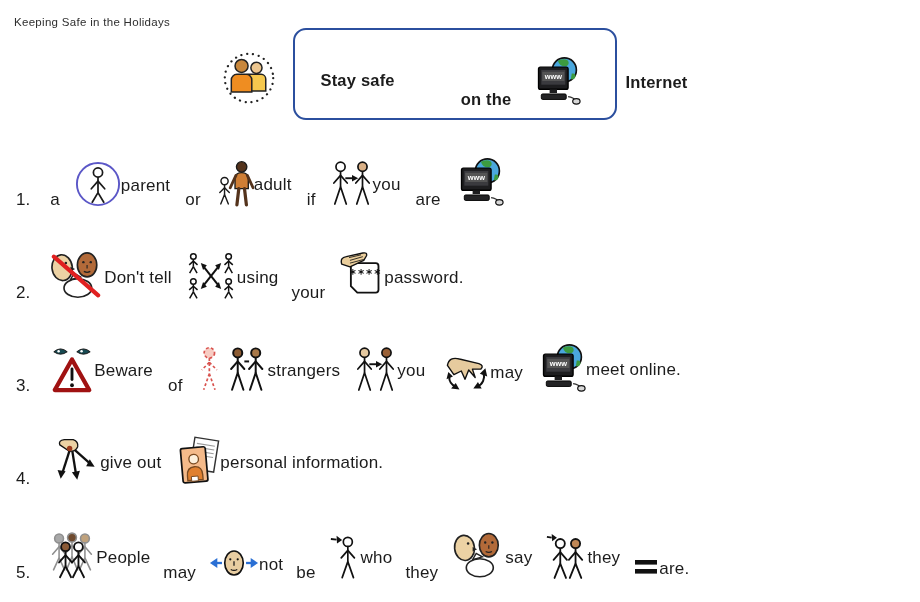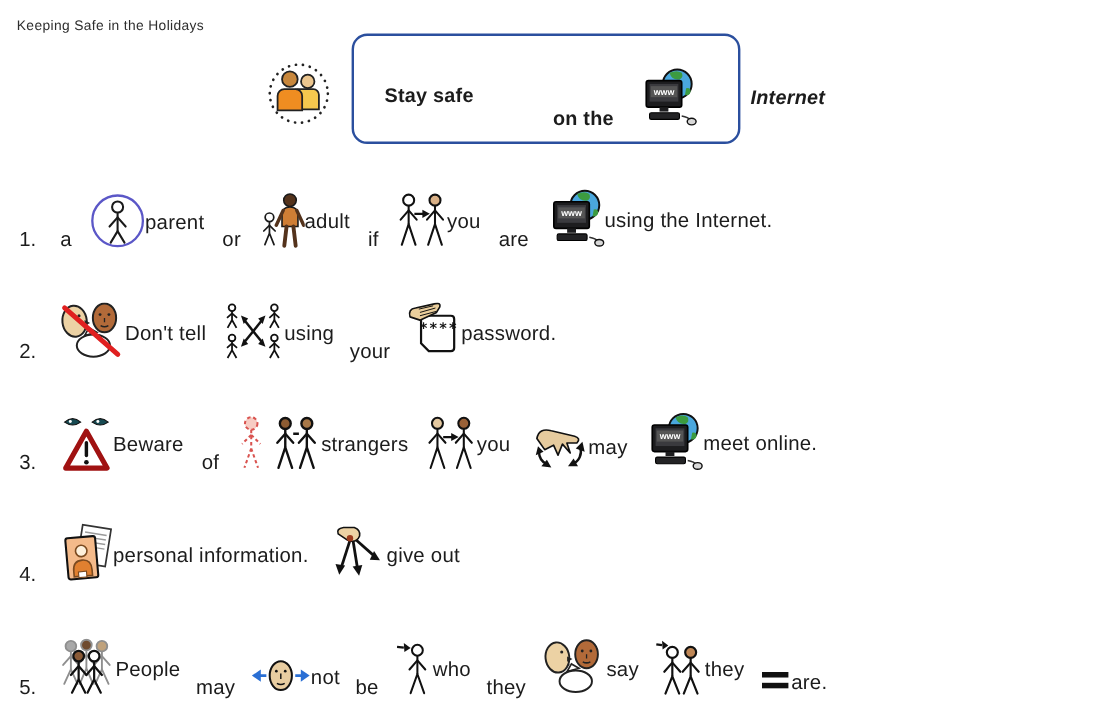--- a/index.html
+++ b/index.html
@@ -53,21 +53,21 @@
   <rect x="6" y="12" width="32" height="24" rx="2" fill="#1d1d1f" stroke="#000" stroke-width="1.5"></rect>
   <rect x="9" y="15" width="26" height="16" fill="#3a3a3e"></rect>
   <rect x="10" y="17" width="24" height="10" fill="#555"></rect>
   <text x="22" y="25" font-size="8" font-weight="bold" fill="#fff" text-anchor="middle" font-family="Liberation Sans, sans-serif">www</text>
   <rect x="18" y="36" width="8" height="4" fill="#1d1d1f"></rect>
   <rect x="9" y="41" width="27" height="6" rx="1.5" fill="#232325" stroke="#000" stroke-width="1"></rect>
   <path d="M38 44 q6 1 8 4" fill="none" stroke="#333" stroke-width="1.4"></path>
   <ellipse cx="47" cy="49" rx="4" ry="3" fill="#d8d8d8" stroke="#111" stroke-width="1.3"></ellipse>
             </svg>
           </div>
-          <span class="wtext" style="font-weight: bold; font-style: italic;">Internet</span>
+          <span class="wtext" style="font-weight: bold;">Internet</span>
         </div>
       </div>
   </div>
   <div>
       <div class="rule-row r1">
         <span class="rule-num">1.</span>
         <div class="word">
           <span class="wtext">a</span>
         </div>
         <div class="word">
@@ -135,21 +135,20 @@
   <rect x="6" y="12" width="32" height="24" rx="2" fill="#1d1d1f" stroke="#000" stroke-width="1.5"></rect>
   <rect x="9" y="15" width="26" height="16" fill="#3a3a3e"></rect>
   <rect x="10" y="17" width="24" height="10" fill="#555"></rect>
   <text x="22" y="25" font-size="8" font-weight="bold" fill="#fff" text-anchor="middle" font-family="Liberation Sans, sans-serif">www</text>
   <rect x="18" y="36" width="8" height="4" fill="#1d1d1f"></rect>
   <rect x="9" y="41" width="27" height="6" rx="1.5" fill="#232325" stroke="#000" stroke-width="1"></rect>
   <path d="M38 44 q6 1 8 4" fill="none" stroke="#333" stroke-width="1.4"></path>
   <ellipse cx="47" cy="49" rx="4" ry="3" fill="#d8d8d8" stroke="#111" stroke-width="1.3"></ellipse>
             </svg>
           </div>
-          <span class="wtext">using the Internet.</span>
         </div>
       </div>
       <div class="rule-row r2">
         <span class="rule-num">2.</span>
         <div class="word">
           <div class="icon">
             <svg width="56" height="48" viewBox="0 0 60 52">
   <path d="M26 24 q-6 -2 -7 -5" fill="none" stroke="#222" stroke-width="1.6"></path>
   <ellipse cx="15" cy="17" rx="11" ry="14" fill="#ecd2a4" stroke="#222" stroke-width="1.8" transform="rotate(-6 15 17)"></ellipse>
   <circle cx="19" cy="12" r="1.4" fill="#222"></circle>
@@ -303,55 +302,55 @@
   <ellipse cx="47" cy="49" rx="4" ry="3" fill="#d8d8d8" stroke="#111" stroke-width="1.3"></ellipse>
             </svg>
           </div>
           <span class="wtext">meet online.</span>
         </div>
       </div>
       <div class="rule-row r4">
         <span class="rule-num">4.</span>
         <div class="word">
           <div class="icon">
+            <svg width="50" height="50" viewBox="0 0 56 54">
+   <line x1="22" y1="15" x2="14" y2="40" stroke="#111" stroke-width="2.6"></line>
+   <path d="M12 47 L8.5 37 L17.5 38.5 Z" fill="#111"></path>
+   <line x1="25" y1="16" x2="29" y2="41" stroke="#111" stroke-width="2.6"></line>
+   <path d="M30.5 48 L24.5 39.5 L33.5 38 Z" fill="#111"></path>
+   <line x1="27" y1="14" x2="44" y2="29" stroke="#111" stroke-width="2.6"></line>
+   <path d="M50 33.5 L40.5 33 L44.5 25 Z" fill="#111"></path>
+   <path d="M16 3 Q9 4 11 9 L20 15 Q28 18 31 11 Q32 5 26 3 Z" fill="#ecd2a4" stroke="#111" stroke-width="1.5" stroke-linejoin="round"></path>
+   <circle cx="22" cy="13" r="3" fill="#9c3b1d"></circle>
+            </svg>
+          </div>
+          <span class="wtext">give out</span>
+        </div>
+        <div class="word">
+          <div class="icon">
             <svg width="44" height="50" viewBox="0 0 46 52">
    <g transform="rotate(9 30 20)">
      <rect x="17" y="3" width="25" height="33" fill="#fff" stroke="#333" stroke-width="1.5"></rect>
      <g stroke="#9a9a9a" stroke-width="1.2">
        <line x1="20" y1="9" x2="39" y2="9"></line>
                   <line x1="20" y1="13" x2="39" y2="13"></line>
        <line x1="20" y1="17" x2="39" y2="17"></line>
                   <line x1="20" y1="21" x2="39" y2="21"></line>
      </g>
    </g>
    <g transform="rotate(-5 19 30)">
      <rect x="6" y="12" width="26" height="36" rx="2" fill="#f4ba8a" stroke="#111" stroke-width="1.8"></rect>
      <circle cx="19" cy="24" r="5" fill="#fdf0dc" stroke="#7a4a20" stroke-width="1.4"></circle>
      <path d="M11 41 q0 -9 8 -9 q8 0 8 9 v5 h-16z" fill="#e08030" stroke="#7a4a20" stroke-width="1.4"></path>
      <rect x="15" y="42" width="7" height="5" fill="#fff" stroke="#7a4a20" stroke-width="1"></rect>
    </g>
             </svg>
           </div>
           <span class="wtext">personal information.</span>
         </div>
-        <div class="word">
-          <div class="icon">
-            <svg width="50" height="50" viewBox="0 0 56 54">
-   <line x1="22" y1="15" x2="14" y2="40" stroke="#111" stroke-width="2.6"></line>
-   <path d="M12 47 L8.5 37 L17.5 38.5 Z" fill="#111"></path>
-   <line x1="25" y1="16" x2="29" y2="41" stroke="#111" stroke-width="2.6"></line>
-   <path d="M30.5 48 L24.5 39.5 L33.5 38 Z" fill="#111"></path>
-   <line x1="27" y1="14" x2="44" y2="29" stroke="#111" stroke-width="2.6"></line>
-   <path d="M50 33.5 L40.5 33 L44.5 25 Z" fill="#111"></path>
-   <path d="M16 3 Q9 4 11 9 L20 15 Q28 18 31 11 Q32 5 26 3 Z" fill="#ecd2a4" stroke="#111" stroke-width="1.5" stroke-linejoin="round"></path>
-   <circle cx="22" cy="13" r="3" fill="#9c3b1d"></circle>
-            </svg>
-          </div>
-          <span class="wtext">give out</span>
-        </div>
       </div>
       <div class="rule-row r5">
         <span class="rule-num">5.</span>
         <div class="word">
           <div class="icon">
             <svg width="48" height="48" viewBox="0 0 52 50">
    <g>
 
   <circle cx="12" cy="6" r="4.8" fill="#a8a8a8" stroke="#8f8f8f" stroke-width="1.7"></circle>
   <line x1="12" y1="10.8" x2="12" y2="27" stroke="#8f8f8f" stroke-width="1.7"></line>

